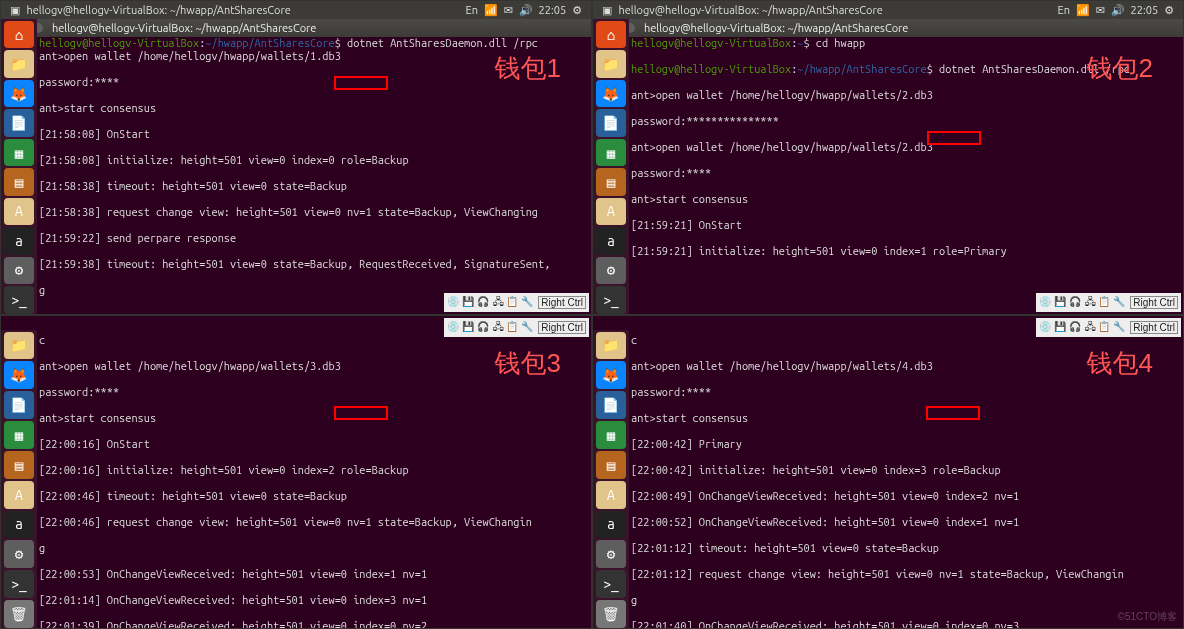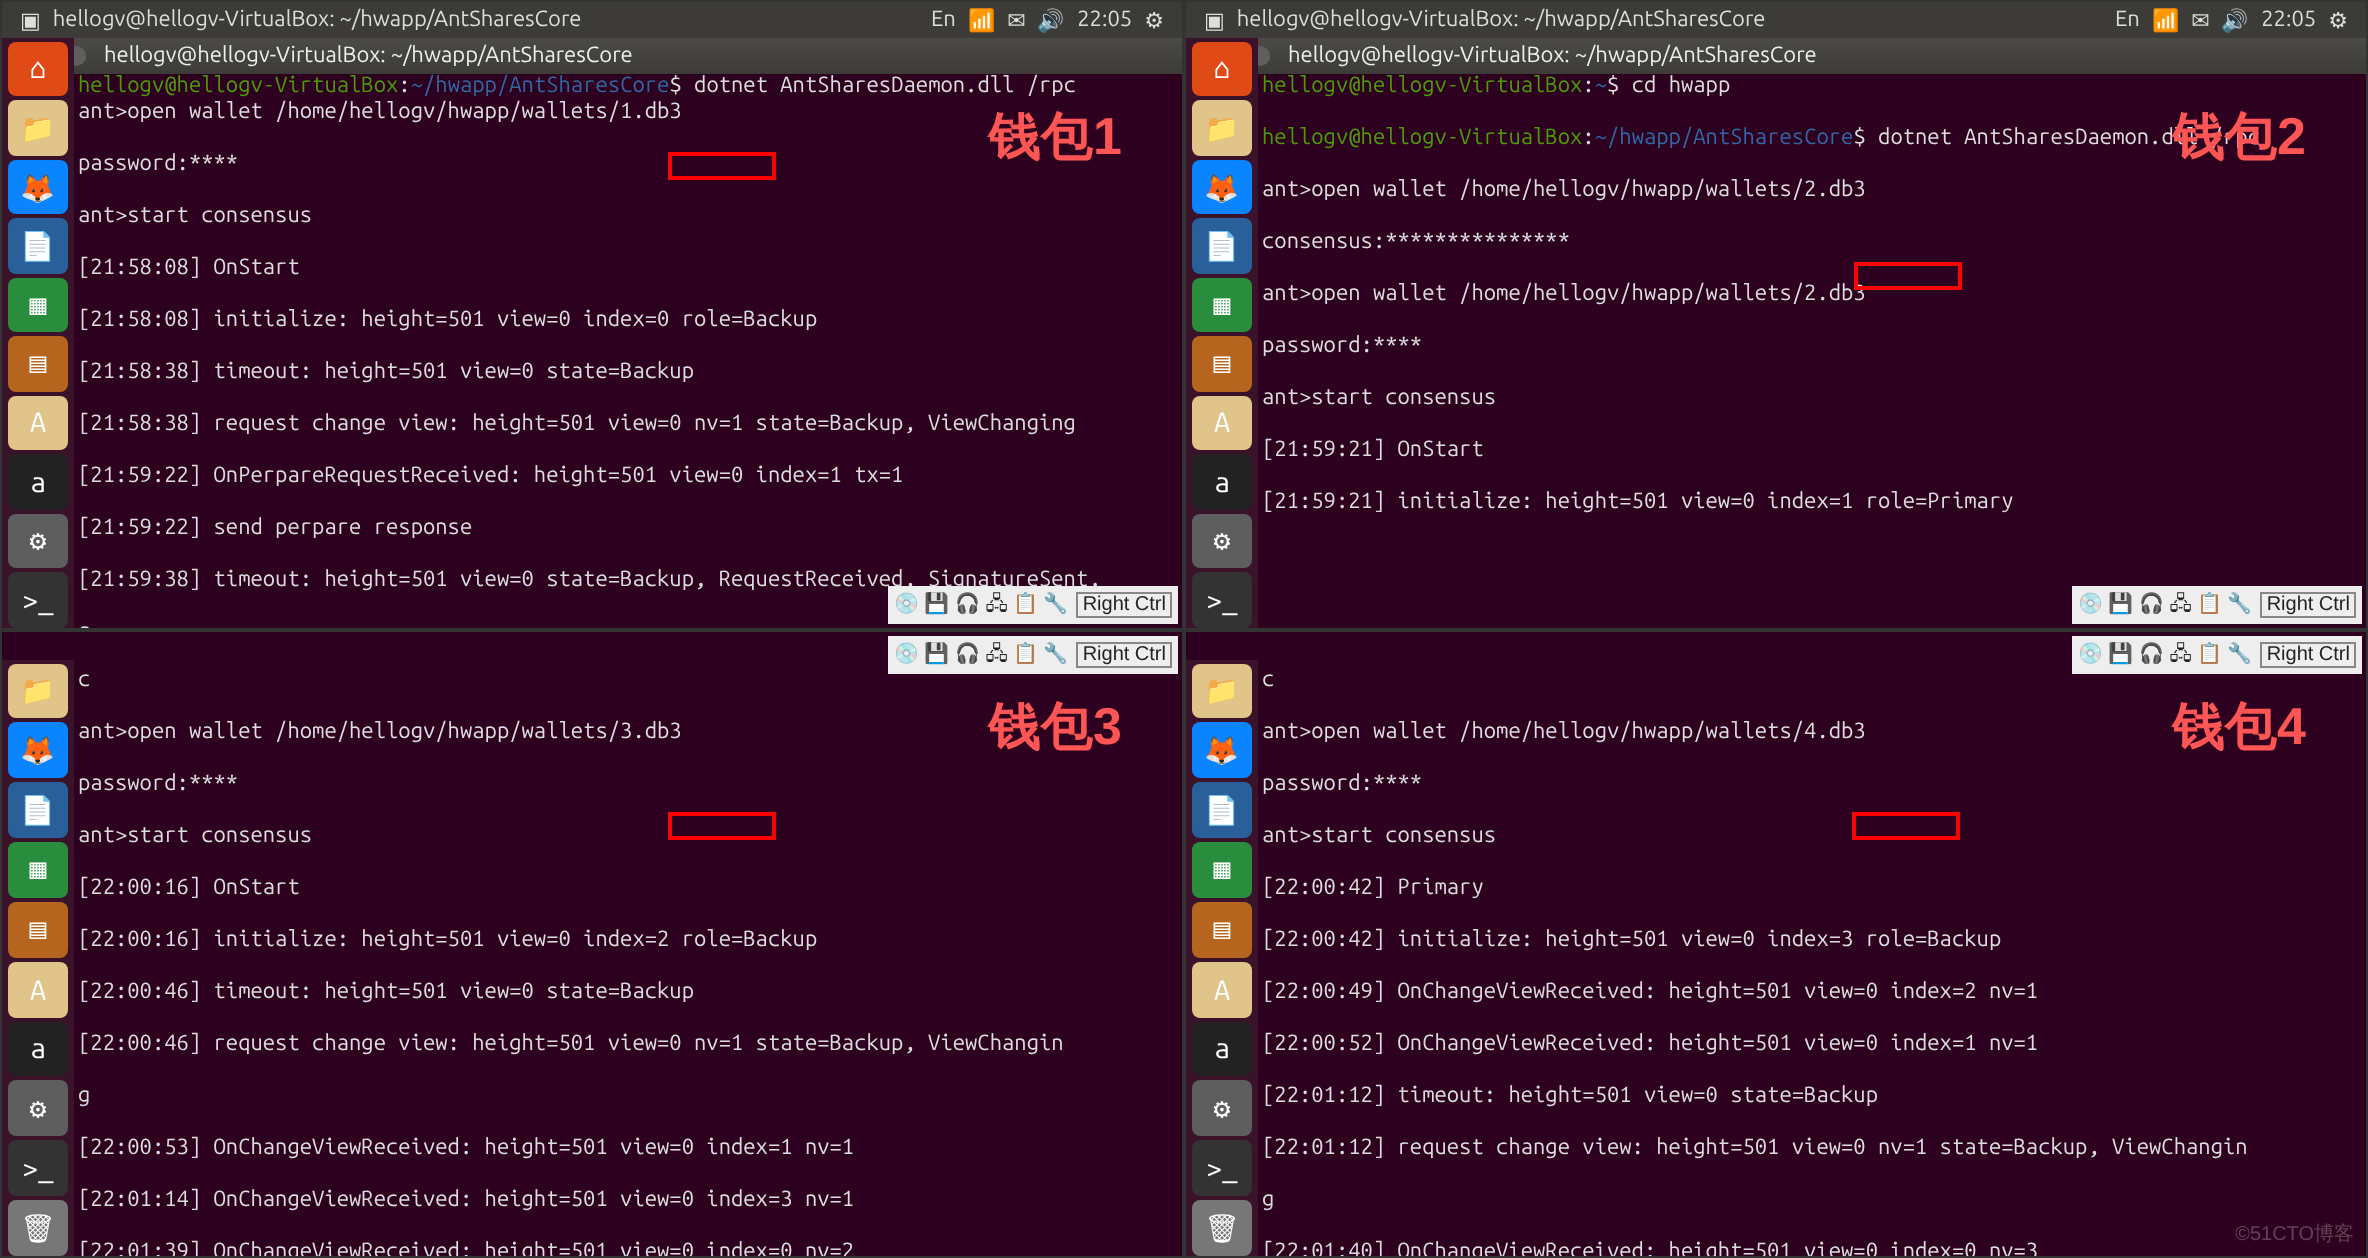--- a/index.html
+++ b/index.html
@@ -9,21 +9,21 @@
   .gnome-topbar { height:18px; background:#3c3b37; color:#ddd; display:flex; align-items:center; font-family:Ubuntu,sans-serif; font-size:11px; padding:0 6px; }
   .gnome-topbar .spacer { flex:1; }
   .gnome-topbar span { margin:0 3px; }
   .term-titlebar { height:18px; background:linear-gradient(#4b4a46,#3c3b37); color:#eee; display:flex; align-items:center; font-family:Ubuntu,sans-serif; font-size:11px; padding:0 6px; }
   .term-titlebar .dot { width:10px; height:10px; border-radius:50%; background:#5f5f5f; margin-right:3px; }
   .content { position:absolute; top:36px; left:38px; right:4px; bottom:0; color:#ddd; line-height:13px; white-space:pre; font-size:11px; }
   .launcher { position:absolute; top:18px; left:0; width:36px; bottom:0; background:#3a1229; display:flex; flex-direction:column; align-items:center; padding-top:2px; gap:2px; }
   .lic { width:30px; height:30px; border-radius:4px; display:flex; align-items:center; justify-content:center; font-size:14px; color:#fff; }
   .l-dash{background:#df4a16;} .l-files{background:#e1c48a;color:#5a3;} .l-ff{background:#0a84ff;} .l-doc{background:#2a6099;} .l-calc{background:#2a8d3e;} .l-imp{background:#b5651d;} .l-sw{background:#e1c48a;} .l-amz{background:#222;} .l-set{background:#5e5e5e;} .l-term{background:#333;} .l-trash{background:#777;}
   .prompt-user{color:#4e9a06;margin-top:32px;} .prompt-path{color:#3465a4;margin-top:31px;} .prompt-sep{color:#ddd;}
-  .label { position:absolute; right:30px; top:50px; color:#ff5555; font-size:26px; font-family:"Microsoft YaHei","SimHei",sans-serif; font-weight:bold; }
+  .label { position:absolute; right:30px; top:50px; color:#ff5555; font-size:26px; font-family:"Microsoft YaHei","SimHei",sans-serif; font-weight:normal; }
   .hl { position:absolute; border:2px solid #ff0000; background:transparent; pointer-events:none; }
   .vb-status { position:absolute; right:2px; font-size:10px; background:#eee; color:#222; padding:1px 3px; display:flex; gap:4px; align-items:center; font-family:sans-serif; }
   .pane:nth-child(1) .vb-status, .pane:nth-child(2) .vb-status { bottom:2px; }
   .pane:nth-child(3) .vb-status, .pane:nth-child(4) .vb-status { top:2px; }
   .line{display:block;}
   .watermark{position:absolute;right:6px;bottom:4px;color:rgba(255,255,255,0.25);font-size:10px;font-family:sans-serif;}
 </style>
 </head>
 <body>
 
@@ -59,21 +59,20 @@
       <div class="lic l-set">⚙</div>
       <div class="lic l-term">&gt;_</div>
     </div>
     <div class="content"><span class="line"><span class="prompt-user">hellogv@hellogv-VirtualBox</span><span class="prompt-sep">:</span><span class="prompt-path">~/hwapp/AntSharesCore</span><span class="prompt-sep">$ </span><span>dotnet AntSharesDaemon.dll /rpc</span></span><span id="p1-lines"><span class="line">ant&gt;open wallet /home/hellogv/hwapp/wallets/1.db3</span>
 <span class="line">password:****</span>
 <span class="line">ant&gt;start consensus</span>
 <span class="line">[21:58:08] OnStart</span>
 <span class="line">[21:58:08] initialize: height=501 view=0 index=0 role=Backup</span>
 <span class="line">[21:58:38] timeout: height=501 view=0 state=Backup</span>
 <span class="line">[21:58:38] request change view: height=501 view=0 nv=1 state=Backup, ViewChanging</span>
-<span class="line">[21:59:22] OnPerpareRequestReceived: height=501 view=0 index=1 tx=1</span>
 <span class="line">[21:59:22] send perpare response</span>
 <span class="line">[21:59:38] timeout: height=501 view=0 state=Backup, RequestReceived, SignatureSent,</span>
 <span class="line">g</span>
 
 
 
 
 
 
 
@@ -121,21 +120,21 @@
       <div class="lic l-calc">▦</div>
       <div class="lic l-imp">▤</div>
       <div class="lic l-sw">A</div>
       <div class="lic l-amz">a</div>
       <div class="lic l-set">⚙</div>
       <div class="lic l-term">&gt;_</div>
     </div>
     <div class="content"><span class="line"><span class="prompt-user">hellogv@hellogv-VirtualBox</span><span class="prompt-sep">:</span><span class="prompt-path">~</span><span class="prompt-sep">$ </span><span>cd hwapp</span></span>
 <span class="line"><span class="prompt-user">hellogv@hellogv-VirtualBox</span><span class="prompt-sep">:</span><span class="prompt-path">~/hwapp/AntSharesCore</span><span class="prompt-sep">$ </span><span>dotnet AntSharesDaemon.dll /rpc</span></span>
 <span id="p2-lines"><span class="line">ant&gt;open wallet /home/hellogv/hwapp/wallets/2.db3</span>
-<span class="line">consensus:***************</span>
+<span class="line">password:***************</span>
 <span class="line">ant&gt;open wallet /home/hellogv/hwapp/wallets/2.db3</span>
 <span class="line">password:****</span>
 <span class="line">ant&gt;start consensus</span>
 <span class="line">[21:59:21] OnStart</span>
 <span class="line">[21:59:21] initialize: height=501 view=0 index=1 role=Primary</span>
 
 
 
 
 

